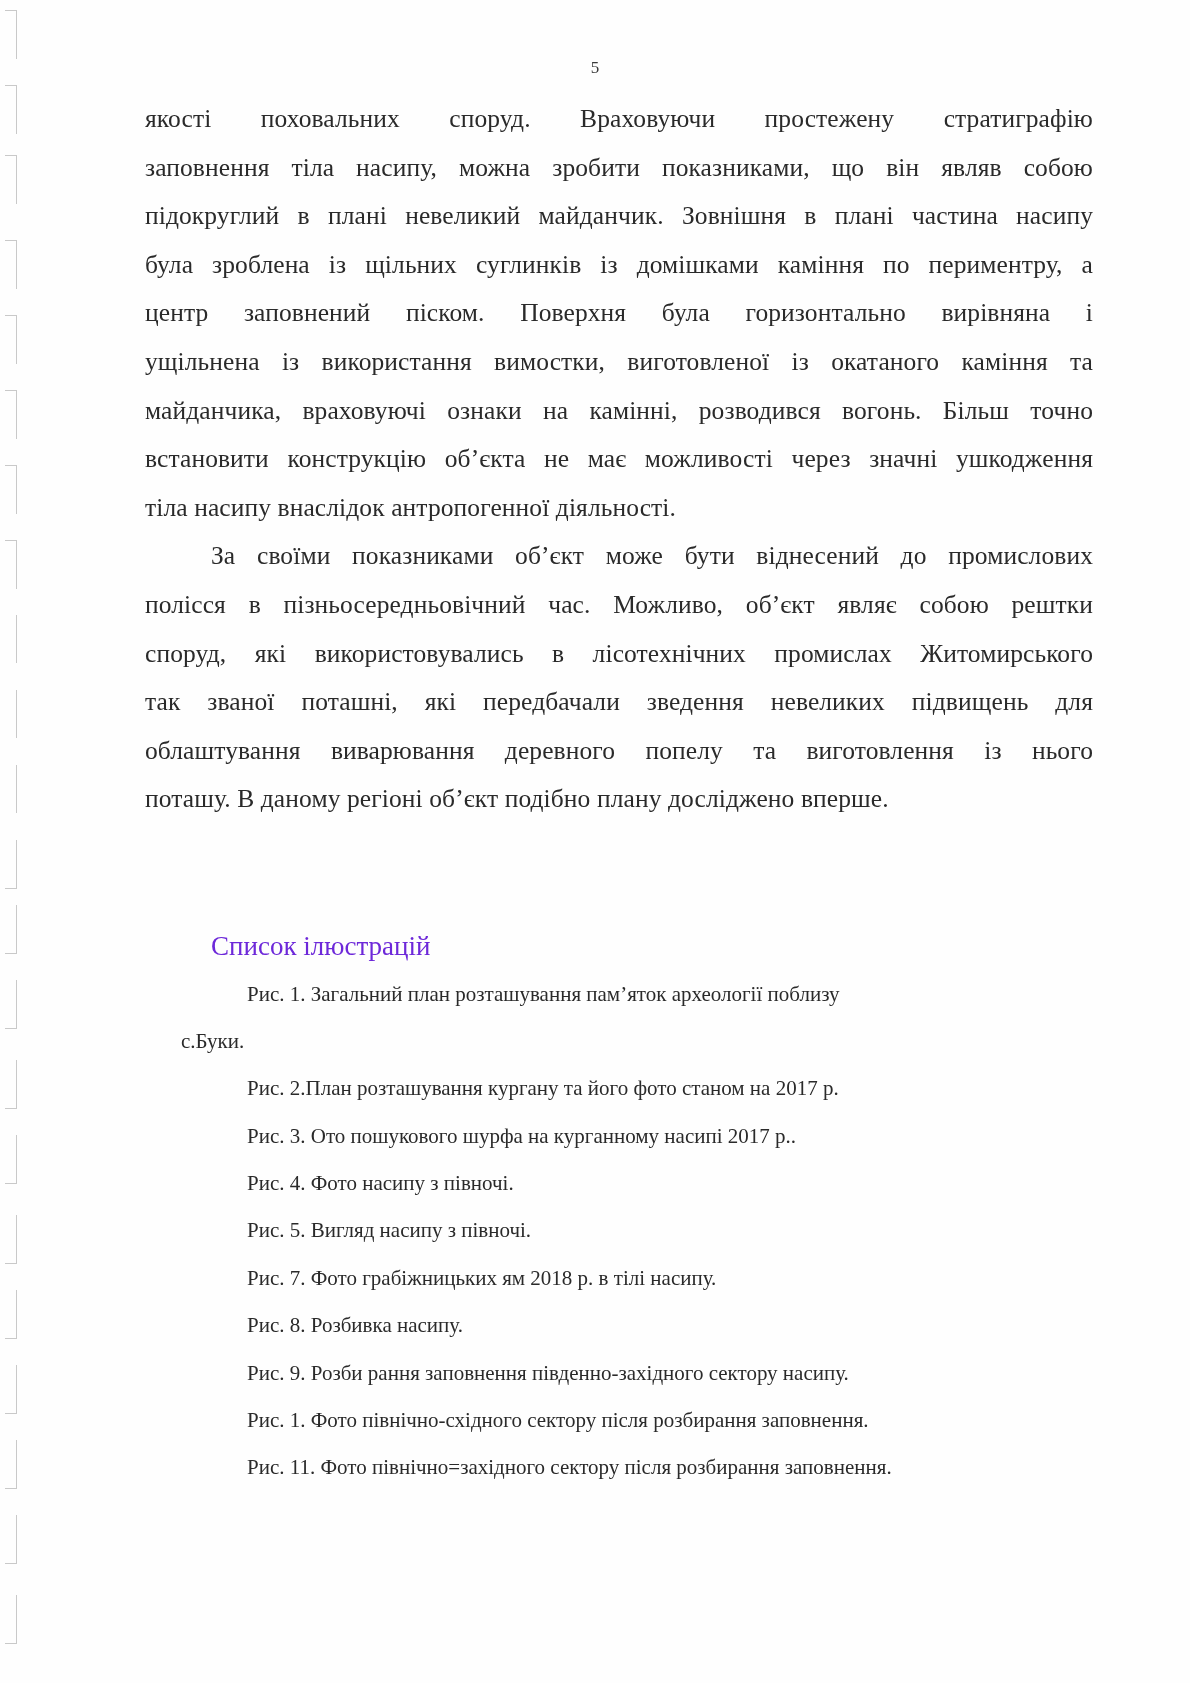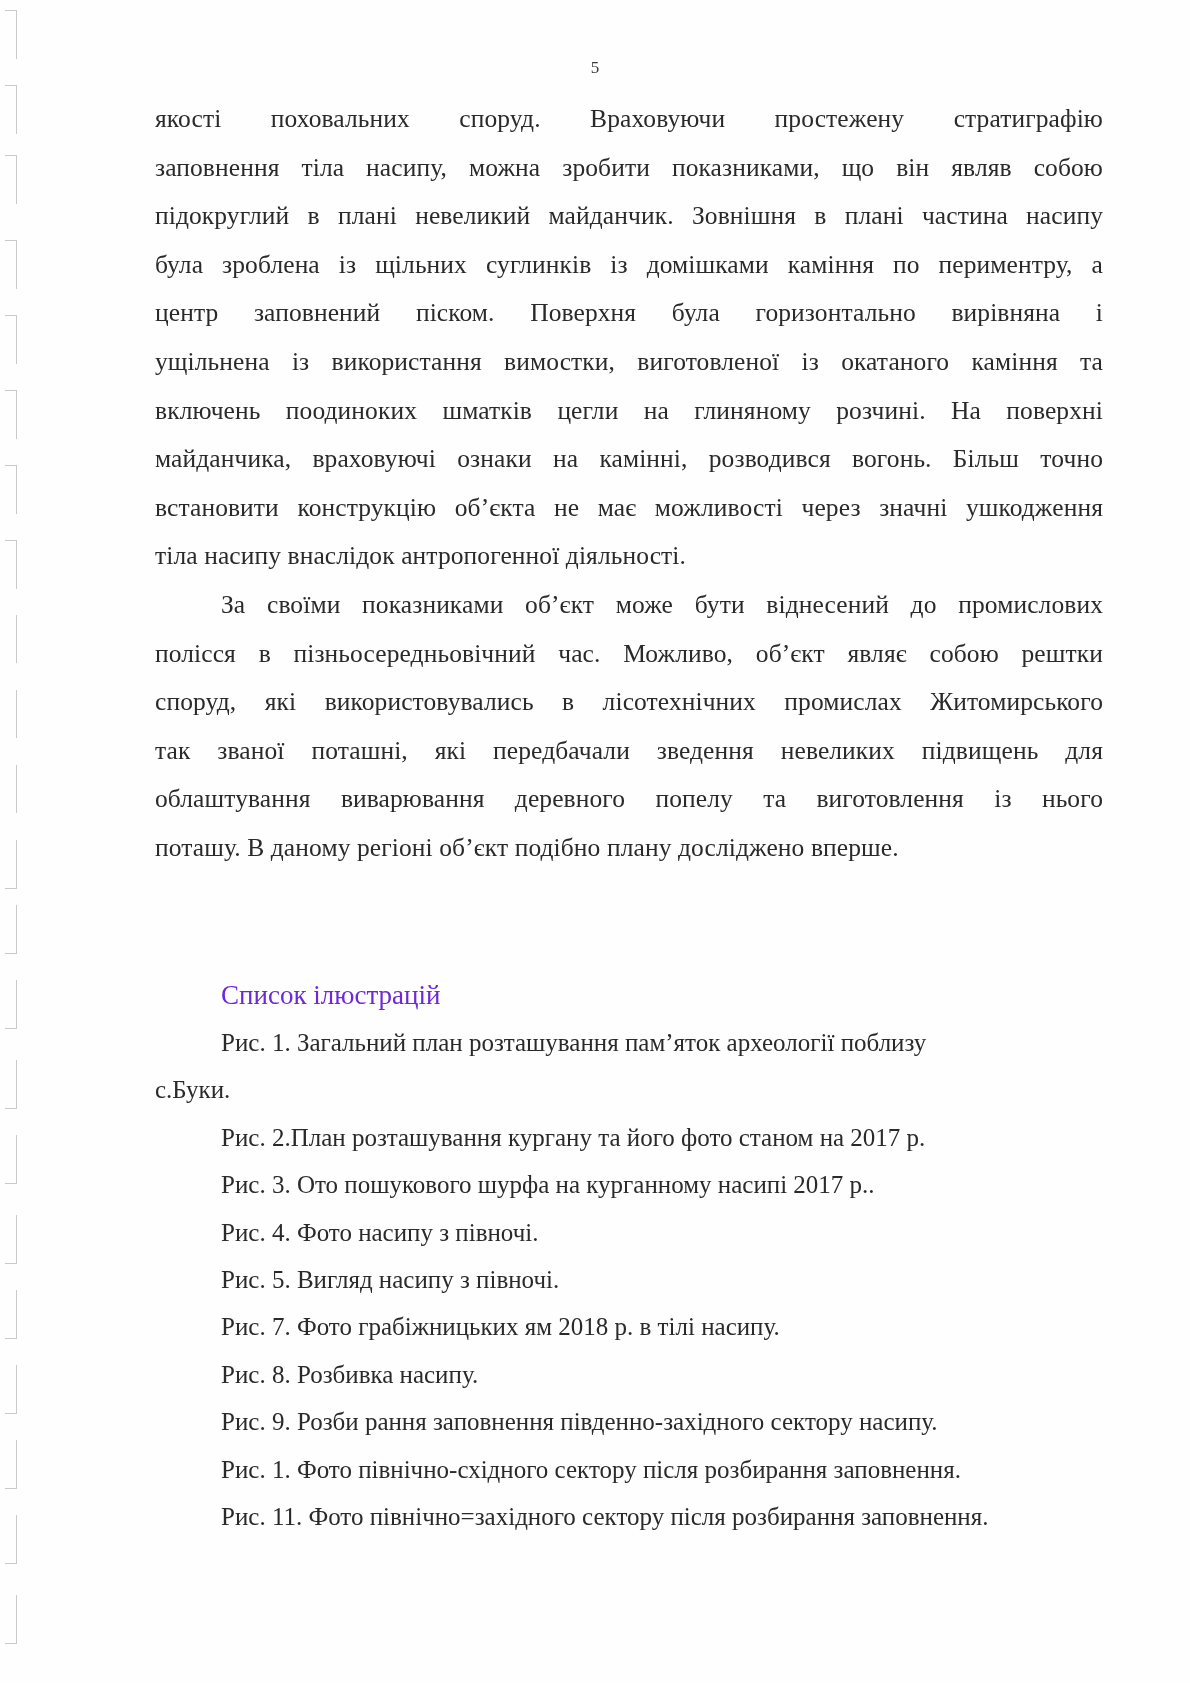--- a/index.html
+++ b/index.html
@@ -26,21 +26,21 @@
       position: absolute;
       top: 58px;
       left: 0;
       width: 1190px;
       text-align: center;
       font-size: 17px;
       color: #3a3a3a;
     }
     .body-text {
       position: absolute;
-      left: 155px;
+      left: 145px;
       top: 95px;
       width: 948px;
     }
     .line {
       font-size: 25.5px;
       line-height: 48.6px;
       height: 48.6px;
       white-space: nowrap;
       text-align: justify;
       text-align-last: justify;
@@ -59,24 +59,25 @@
     }
     .heading {
       font-size: 27px;
       font-weight: normal;
       line-height: 48.6px;
       height: 48.6px;
       padding-left: 66px;
       color: #6d28d9;
     }
     .list-line {
-      font-size: 25px;
+      font-size: 21px;
       line-height: 47.4px;
       height: 47.4px;
       white-space: nowrap;
+      margin-left: 36px;
     }
     .list-line.indent {
       padding-left: 66px;
     }
     
     .scan-marks {
       position: absolute;
       left: 0;
       top: 0;
       width: 24px;
@@ -126,21 +127,20 @@
 
   <div class="body-text">
 
     <div class="paragraph">
       <div class="line">якості поховальних споруд. Враховуючи простежену стратиграфію</div>
       <div class="line">заповнення тіла  насипу, можна зробити показниками, що він являв собою</div>
       <div class="line">підокруглий в плані невеликий майданчик. Зовнішня в плані частина насипу</div>
       <div class="line">була зроблена із щільних суглинків із домішками каміння по периментру, а</div>
       <div class="line">центр заповнений піском. Поверхня була горизонтально вирівняна і</div>
       <div class="line">ущільнена із використання вимостки, виготовленої із окатаного каміння та</div>
-      <div class="line">включень поодиноких шматків цегли на глиняному розчині. На поверхні</div>
       <div class="line">майданчика, враховуючі ознаки на камінні, розводився вогонь. Більш точно</div>
       <div class="line">встановити конструкцію об’єкта не має можливості через значні ушкодження</div>
       <div class="line last">тіла насипу внаслідок антропогенної діяльності.</div>
     </div>
 
     <div class="paragraph">
       <div class="line indent">За своїми показниками об’єкт може бути віднесений до промислових</div>
       <div class="line">полісся в пізньосередньовічний час. Можливо, об’єкт являє собою рештки</div>
       <div class="line">споруд, які використовувались в лісотехнічних промислах Житомирського</div>
       <div class="line">так званої поташні, які передбачали зведення невеликих підвищень для</div>

